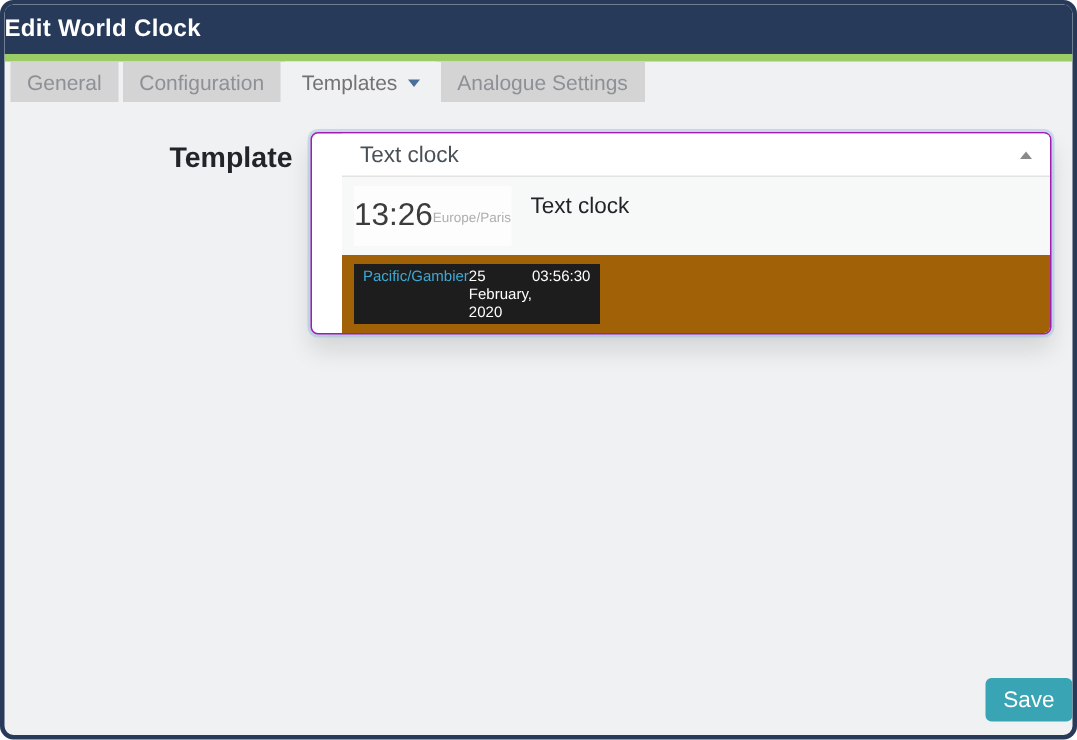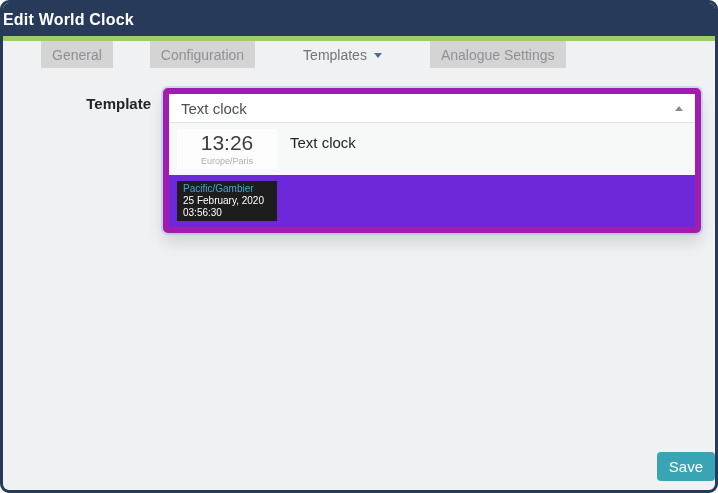--- a/index.html
+++ b/index.html
@@ -26,45 +26,47 @@
   }
   .accent-bar { height: 5px; background: #9ccc65; }
   .tab-bar {
     display: flex; align-items: stretch;
     height: 27px; padding-left: 4px;
   }
   .tab {
     display: flex; align-items: center;
     padding: 0 11px; margin-right: 3px;
     background: #d4d4d4; color: #8d9196;
-    font-size: 14px; cursor: pointer; white-space: nowrap; margin-left: 34px;
+    font-size: 14px; cursor: pointer; white-space: nowrap;
   }
   .tab.active {
     background: #f0f1f2; color: #737373;
   }
   .caret-down {
     width: 0; height: 0; margin-left: 7px; margin-top: 2px;
     border-left: 4px solid transparent;
     border-right: 4px solid transparent;
     border-top: 5px solid #4a7097;
   }
   .content { position: relative; padding-top: 20px; }
   .form-row { display: flex; align-items: flex-start; }
   .form-label {
     width: 160px; padding-right: 12px; padding-top: 7px;
-    text-align: right; font-weight: bold; font-size: 15px; color: #212529;
+    text-align: right; font-weight: bold; font-size: 19px; color: #212529;
     flex: 0 0 160px;
+    margin-left: 44px;
   }
   .combo-wrap {
     flex: 1; margin-right: 14px;
-    border: 6px solid #a21caf;
+    border: 1px solid #a21caf;
     border-radius: 5px;
     background: #ffffff;
     overflow: hidden;
     box-shadow: 0 0 0 2px rgba(125,175,225,0.35), 0 10px 16px rgba(0,0,0,0.12);
+    padding-left: 20px;
   }
   .select-row {
     height: 29px;
     display: flex; align-items: center;
     padding: 0 12px;
     background: #ffffff;
     border-bottom: 1px solid #e2e2e2;
     cursor: pointer;
   }
   .select-value { font-size: 15px; color: #495057; flex: 1; }
@@ -74,24 +76,24 @@
     border-right: 4px solid transparent;
     border-bottom: 5px solid #8a8a8a;
   }
   .dd-option {
     height: 52px;
     display: flex; align-items: flex-start;
     padding: 6px 8px;
     cursor: pointer;
   }
   .dd-option.plain { background: #f7f8f8; }
-  .dd-option.highlighted { background: #6d28d9; }
+  .dd-option.highlighted { background: #a16207; }
   .preview {
     flex: 0 0 100px; height: 40px;
-    display: flex; flex-direction: column; justify-content: center;
+    display: flex; flex-direction: row; justify-content: center;
   }
   .preview.light {
     background: #fdfdfd;
     align-items: center;
   }
   .preview-time-big { font-size: 21px; color: #3c3c3c; line-height: 1.05; }
   .preview-tz-small { font-size: 9px; color: #aeaeae; margin-top: 1px; }
   .preview.dark {
     background: #1d1d1d;
     align-items: flex-start;

